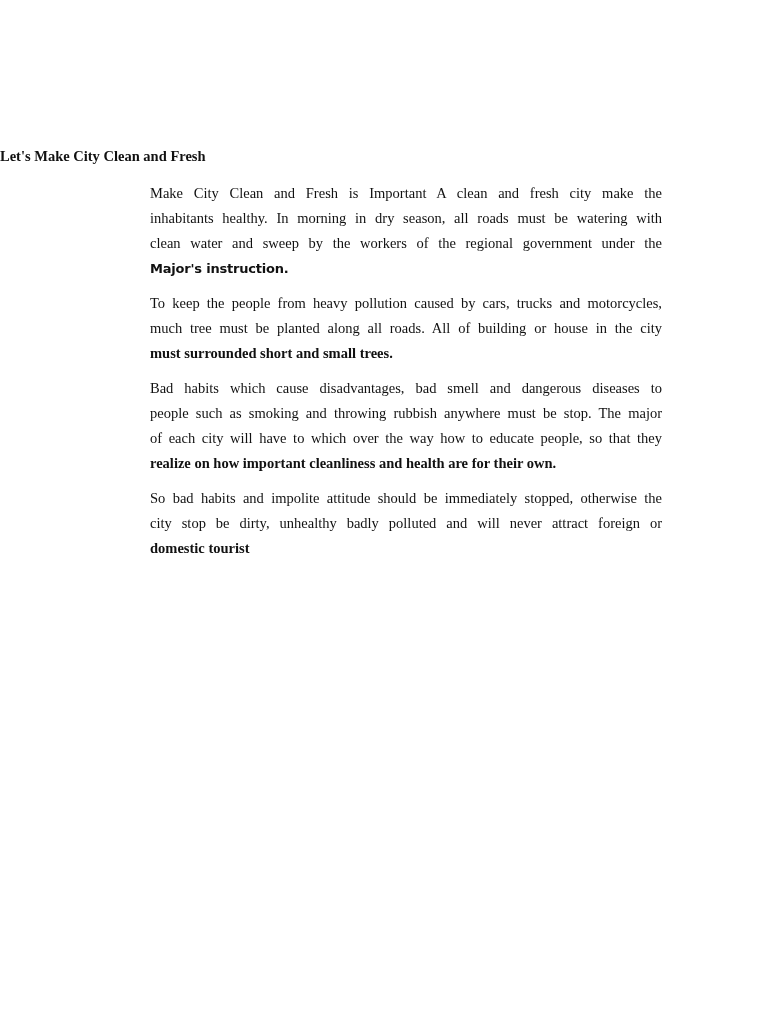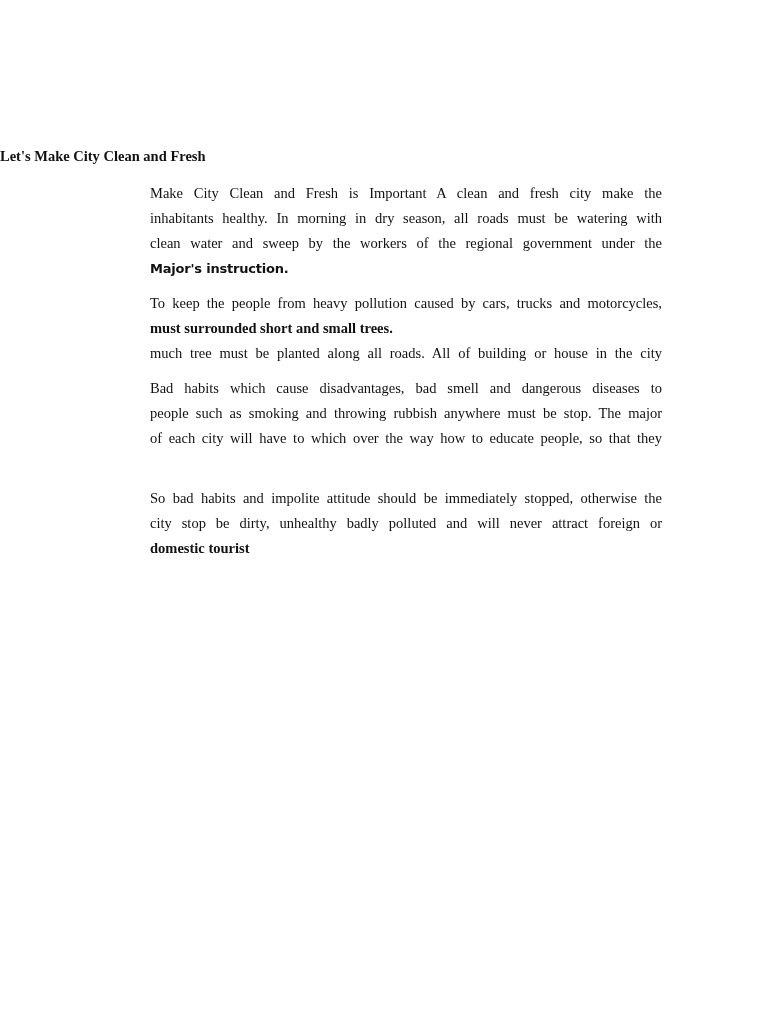--- a/index.html
+++ b/index.html
@@ -81,28 +81,29 @@
 
   <div class="paragraph" id="p1">
     <span class="line"><span class="jwrap">Make City Clean and Fresh is Important A clean and fresh city make the</span></span>
     <span class="line"><span class="jwrap">inhabitants healthy. In morning in dry season, all roads must be watering with</span></span>
     <span class="line"><span class="jwrap">clean water and sweep by the workers of the regional government under the</span></span>
     <span class="line last"><span class="jwrap sans">Major's instruction.</span></span>
   </div>
 
   <div class="paragraph" id="p2">
     <span class="line"><span class="jwrap">To keep the people from heavy pollution caused by cars, trucks and motorcycles,</span></span>
+    <span class="line"><span class="jwrap">much tree must be planted along all roads. All of building or house in the city</span></span>
     <span class="line last"><span class="jwrap">must surrounded short and small trees.</span></span>
-    <span class="line"><span class="jwrap">much tree must be planted along all roads. All of building or house in the city</span></span>
   </div>
 
   <div class="paragraph" id="p3">
     <span class="line"><span class="jwrap">Bad habits which cause disadvantages, bad smell and dangerous diseases to</span></span>
     <span class="line"><span class="jwrap">people such as smoking and throwing rubbish anywhere must be stop. The major</span></span>
     <span class="line"><span class="jwrap">of each city will have to which over the way how to educate people, so that they</span></span>
+    <span class="line last"><span class="jwrap">realize on how important cleanliness and health are for their own.</span></span>
   </div>
 
   <div class="paragraph" id="p4">
     <span class="line"><span class="jwrap">So bad habits and impolite attitude should be immediately stopped, otherwise the</span></span>
     <span class="line"><span class="jwrap">city stop be dirty, unhealthy badly polluted and will never attract foreign or</span></span>
     <span class="line last"><span class="jwrap">domestic tourist</span></span>
   </div>
 
 </div>
 

